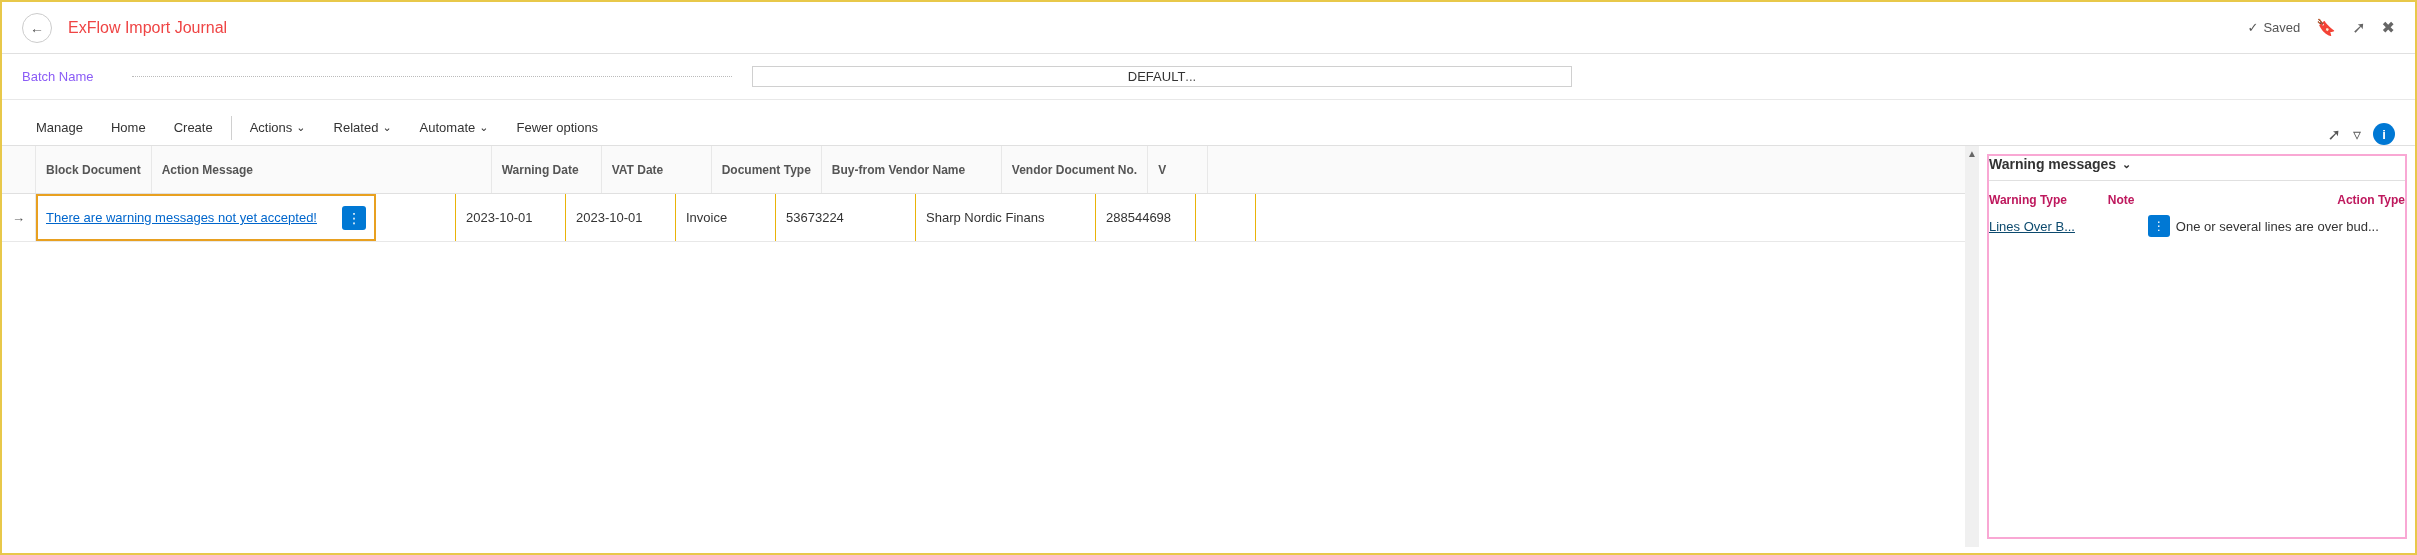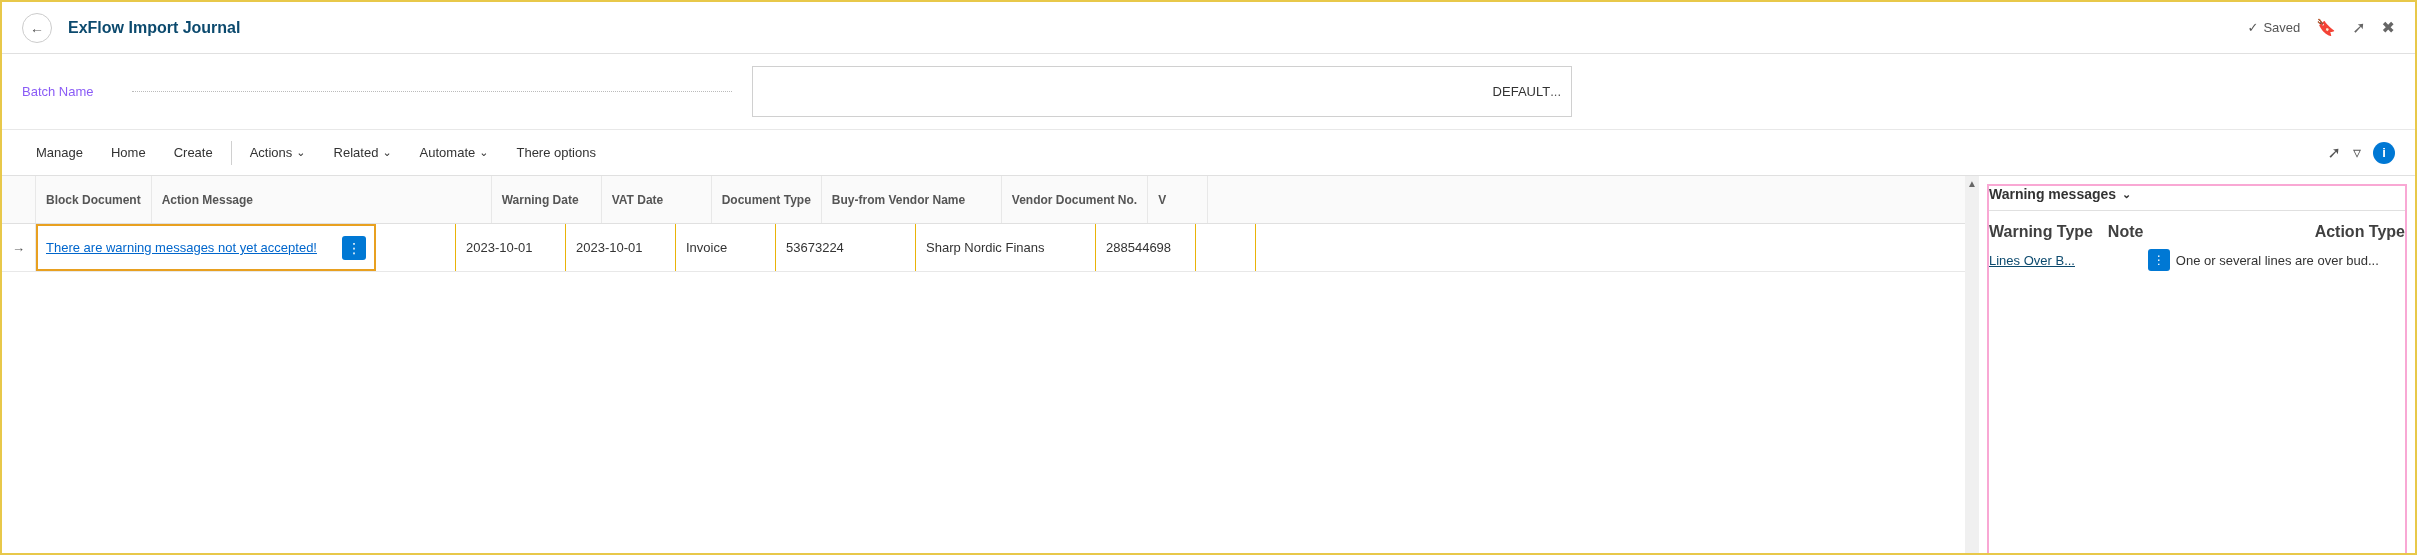--- a/index.html
+++ b/index.html
@@ -36,22 +36,22 @@
       background: #fff;
       display: flex;
       align-items: center;
       justify-content: center;
       cursor: pointer;
       color: #555;
       font-size: 14px;
     }
     .page-title {
       font-size: 16px;
-      font-weight: 700;
-      color: #0c4a6e;
+      font-weight: 400;
+      color: #ef4444;
     }
     .top-bar-right {
       display: flex;
       align-items: center;
       gap: 16px;
       color: #555;
       font-size: 13px;
     }
     .saved-label {
       display: flex;
@@ -79,39 +79,39 @@
       min-width: 90px;
     }
     .batch-dotted-line {
       flex: 1;
       border-bottom: 1px dotted #bbb;
       max-width: 600px;
     }
     .batch-value-container {
       display: flex;
       align-items: center;
-      justify-content: flex-end;
+      justify-content: center;
       border: 1px solid #d0d0d0;
-      padding: 17px 10px;
+      padding: 2px 10px;
       min-width: 820px;
       background: #fff;
     }
     .batch-value {
       font-size: 13px;
       color: #333;
     }
     .batch-ellipsis {
       color: #555;
       cursor: pointer;
     }
 
     
     .toolbar {
       display: flex;
-      align-items: center;
+      align-items: flex-end;
       justify-content: space-between;
       padding: 0 20px;
       height: 46px;
       border-bottom: 1px solid #e0e0e0;
     }
     .toolbar-left {
       display: flex;
       align-items: center;
       gap: 0;
     }
@@ -293,22 +293,22 @@
       gap: 6px;
       font-size: 14px;
       font-weight: 600;
       margin-bottom: 12px;
       padding-bottom: 8px;
       border-bottom: 1px solid #e0e0e0;
     }
     .warning-panel-cols {
       display: flex;
       gap: 0;
-      font-size: 16px;
-      color: #404040;
+      font-size: 12px;
+      color: #be185d;
       font-weight: 600;
       margin-bottom: 8px;
       margin-top: 8px;
     }
     .wcol-type { flex: 1; }
     .wcol-note { flex: 1.5; }
     .wcol-action { flex: 1; text-align: right; }
     .warning-row {
       display: flex;
       align-items: center;
@@ -387,21 +387,21 @@
     </button>
     <button class="toolbar-item">
       <span>Related</span>
       <span class="chevron-icon">⌄</span>
     </button>
     <button class="toolbar-item">
       <span>Automate</span>
       <span class="chevron-icon">⌄</span>
     </button>
     <button class="toolbar-item">
-      <span>There options</span>
+      <span>Fewer options</span>
     </button>
   </div>
   <div class="toolbar-right">
     <span class="toolbar-right-icon">➚</span>
     <span class="toolbar-right-icon">▿</span>
     <div class="info-circle">i</div>
   </div>
 </div>
 
 <div class="main-content">

